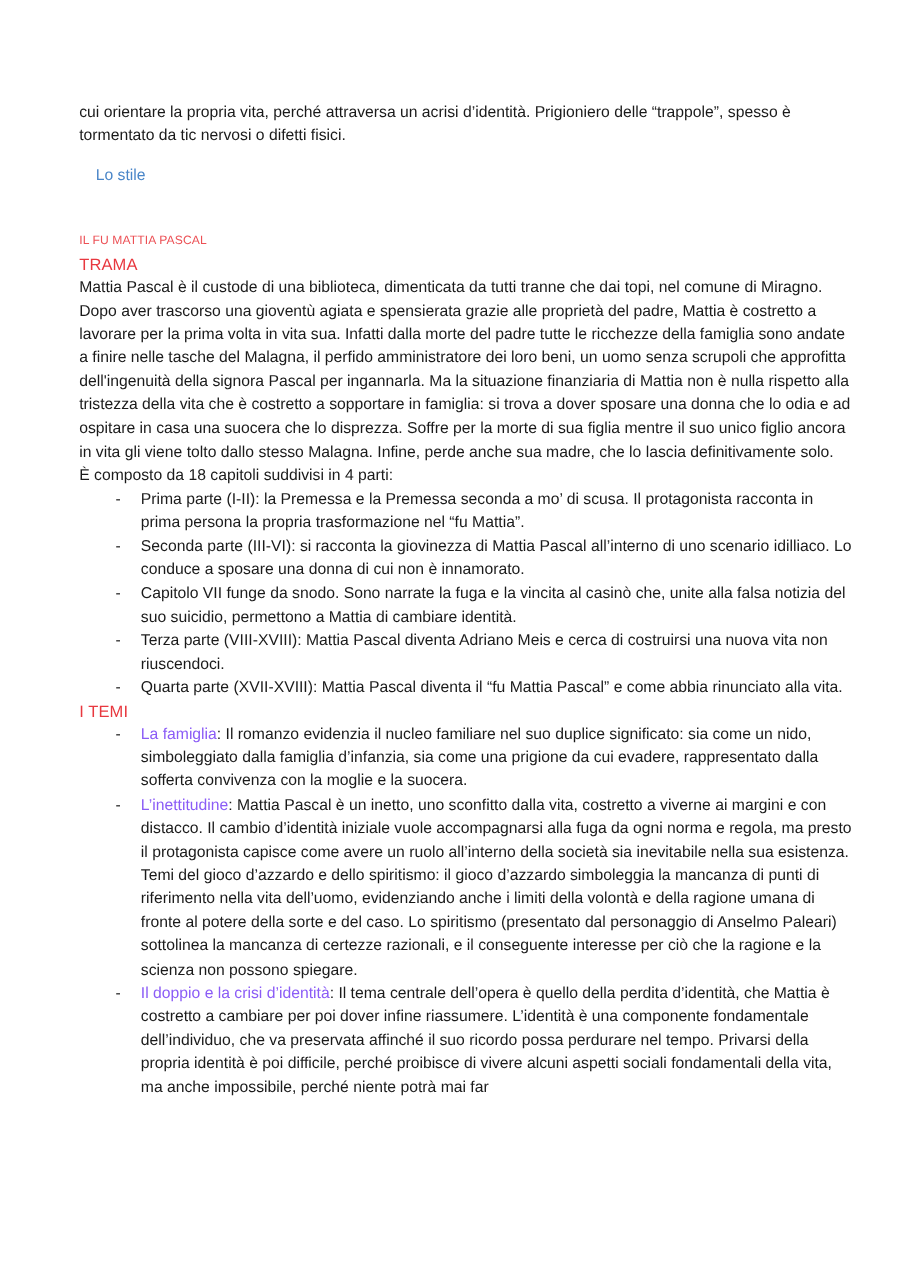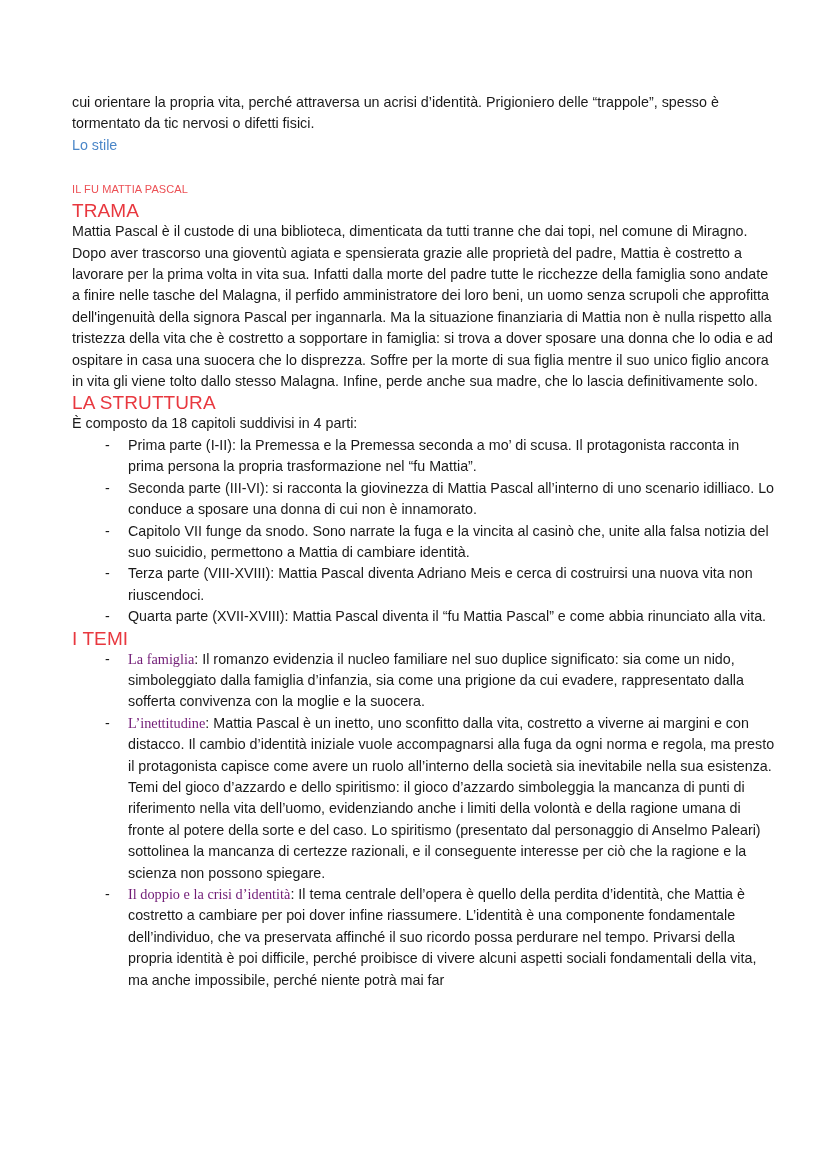--- a/index.html
+++ b/index.html
@@ -28,40 +28,40 @@
     text-align: left;
     color: #1a1a1a;
   }
   p.para {
     margin: 0;
     padding: 0;
     font-size: 14.3px;
     line-height: 21.4px;
   }
   .h-blue {
-    margin: 0;
+    margin: 15px;
     padding: 0;
     font-size: 14.3px;
     line-height: 21.4px;
     font-weight: 400;
     color: #4a86c8;
   }
   .h-red-main {
     margin: 0;
     padding: 0;
     font-size: 11px;
     line-height: 22px;
     font-weight: 400;
     color: #ec5055;
     letter-spacing: 0.1px;
   }
   .h-red-sub {
     margin: 0;
     padding: 0;
-    font-size: 19px;
+    font-size: 15px;
     line-height: 21px;
     font-weight: 400;
     color: #e8383f;
     letter-spacing: 0.1px;
   }
   .spacer-block {
     height: 22px;
   }
   ul.dash-list {
     list-style: none;
@@ -77,22 +77,21 @@
   }
   ul.dash-list > li .dash {
     position: absolute;
     left: 33px;
     top: 0;
     color: #1a1a1a;
     font-size: 14.3px;
     line-height: 21.4px;
   }
   .theme-label {
-    color: #701a75;
-    font-family: Liberation Serif, serif;
+    color: #8b5cf6;
   }
   .li-text {
     display: inline;
   }
 </style>
 </head>
 <body>
 
 <div class="page">
   <div class="doc-body">
@@ -103,21 +102,20 @@
 
 
     <div class="spacer-block"></div>
 
     <p class="h-red-main">IL FU MATTIA PASCAL</p>
 
     <p class="h-red-sub">TRAMA</p>
 
     <p class="para">Mattia Pascal è il custode di una biblioteca, dimenticata da tutti tranne che dai topi, nel comune di Miragno. Dopo aver trascorso una gioventù agiata e spensierata grazie alle proprietà del padre, Mattia è costretto a lavorare per la prima volta in vita sua. Infatti dalla morte del padre tutte le ricchezze della famiglia sono andate a finire nelle tasche del Malagna, il perfido amministratore dei loro beni, un uomo senza scrupoli che approfitta dell'ingenuità della signora Pascal per ingannarla. Ma la situazione finanziaria di Mattia non è nulla rispetto alla tristezza della vita che è costretto a sopportare in famiglia: si trova a dover sposare una donna che lo odia e ad ospitare in casa una suocera che lo disprezza. Soffre per la morte di sua figlia mentre il suo unico figlio ancora in vita gli viene tolto dallo stesso Malagna. Infine, perde anche sua madre, che lo lascia definitivamente solo.</p>
 
-    <p class="h-red-sub">LA STRUTTURA</p>
 
     <p class="para">È composto da 18 capitoli suddivisi in 4 parti:</p>
 
     <ul class="dash-list" id="structure-list">
         <li><span class="dash">-</span><span class="li-text">Prima parte (I-II): la Premessa e la Premessa seconda a mo’ di scusa. Il protagonista racconta in prima persona la propria trasformazione nel “fu Mattia”.</span></li>
         <li><span class="dash">-</span><span class="li-text">Seconda parte (III-VI): si racconta la giovinezza di Mattia Pascal all’interno di uno scenario idilliaco. Lo conduce a sposare una donna di cui non è innamorato.</span></li>
         <li><span class="dash">-</span><span class="li-text">Capitolo VII funge da snodo. Sono narrate la fuga e la vincita al casinò che, unite alla falsa notizia del suo suicidio, permettono a Mattia di cambiare identità.</span></li>
         <li><span class="dash">-</span><span class="li-text">Terza parte (VIII-XVIII): Mattia Pascal diventa Adriano Meis e cerca di costruirsi una nuova vita non riuscendoci.</span></li>
         <li><span class="dash">-</span><span class="li-text">Quarta parte (XVII-XVIII): Mattia Pascal diventa il “fu Mattia Pascal” e come abbia rinunciato alla vita.</span></li>
       </ul>

